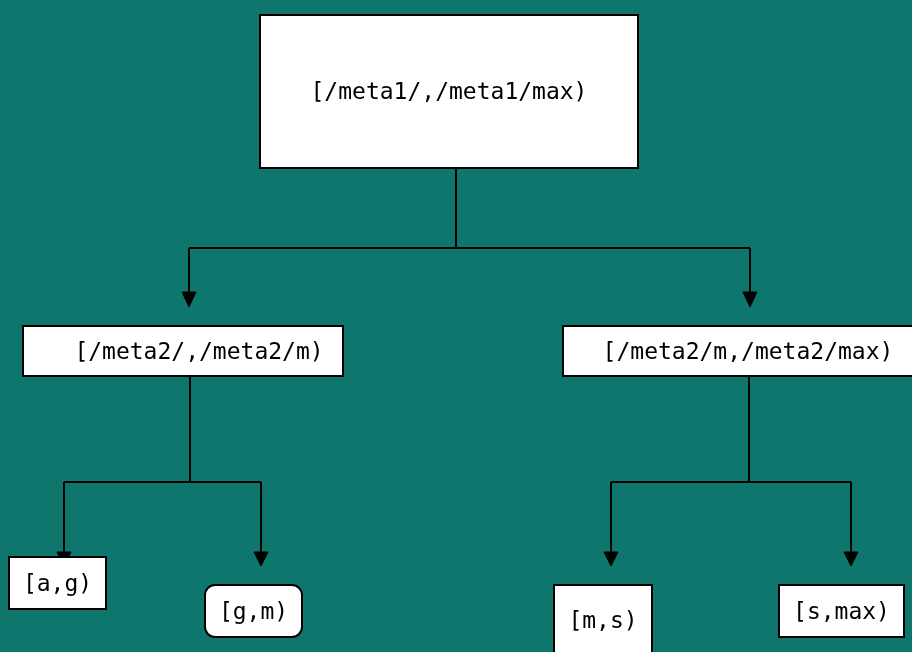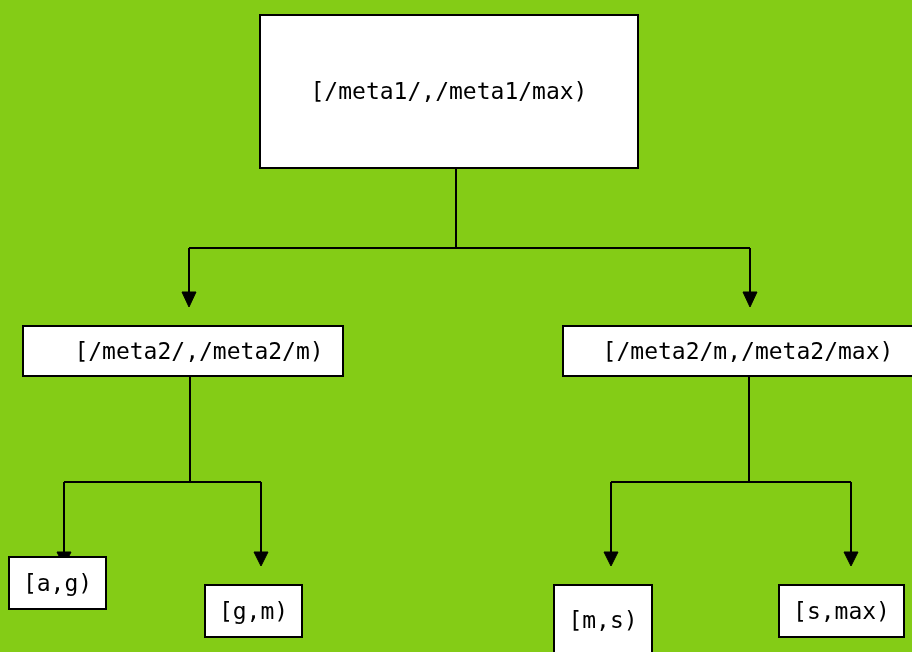--- a/index.html
+++ b/index.html
@@ -4,21 +4,21 @@
 <style>
   html, body {
     margin: 0;
     padding: 0;
     background: #ffffff;
   }
   .canvas {
     position: relative;
     width: 912px;
     height: 652px;
-    background: #84cc16;
+    background: #0f766e;
     overflow: hidden;
     font-family: "DejaVu Sans Mono", "Liberation Mono", monospace;
   }
   svg.edges {
     position: absolute;
     left: 0;
     top: 0;
     width: 912px;
     height: 652px;
   }
@@ -41,21 +41,21 @@
     align-items: center;
     justify-content: center;
     font-size: 23px;
     line-height: 1;
     white-space: nowrap;
   }
   .node-root      { left: 259px; top: 14px;  width: 380px; height: 155px; }
   .node-left      { left: 22px;  top: 325px; width: 322px; height: 52px; padding-left: 32px;  }
   .node-right     { left: 562px; top: 325px; width: 372px; height: 52px;  }
   .node-leaf-ag   { left: 8px;   top: 556px; width: 99px;  height: 54px;  }
-  .node-leaf-gm   { left: 204px; top: 584px; width: 99px;  height: 54px;  }
+  .node-leaf-gm   { left: 204px; top: 584px; width: 99px;  height: 54px; border-radius: 11px;  }
   .node-leaf-ms   { left: 553px; top: 584px; width: 100px; height: 72px;  }
   .node-leaf-smax { left: 778px; top: 584px; width: 127px; height: 54px;  }
 </style>
 </head>
 <body>
 
 <div class="canvas">
 
   <svg class="edges" viewBox="0 0 912 652" aria-hidden="true">
 

